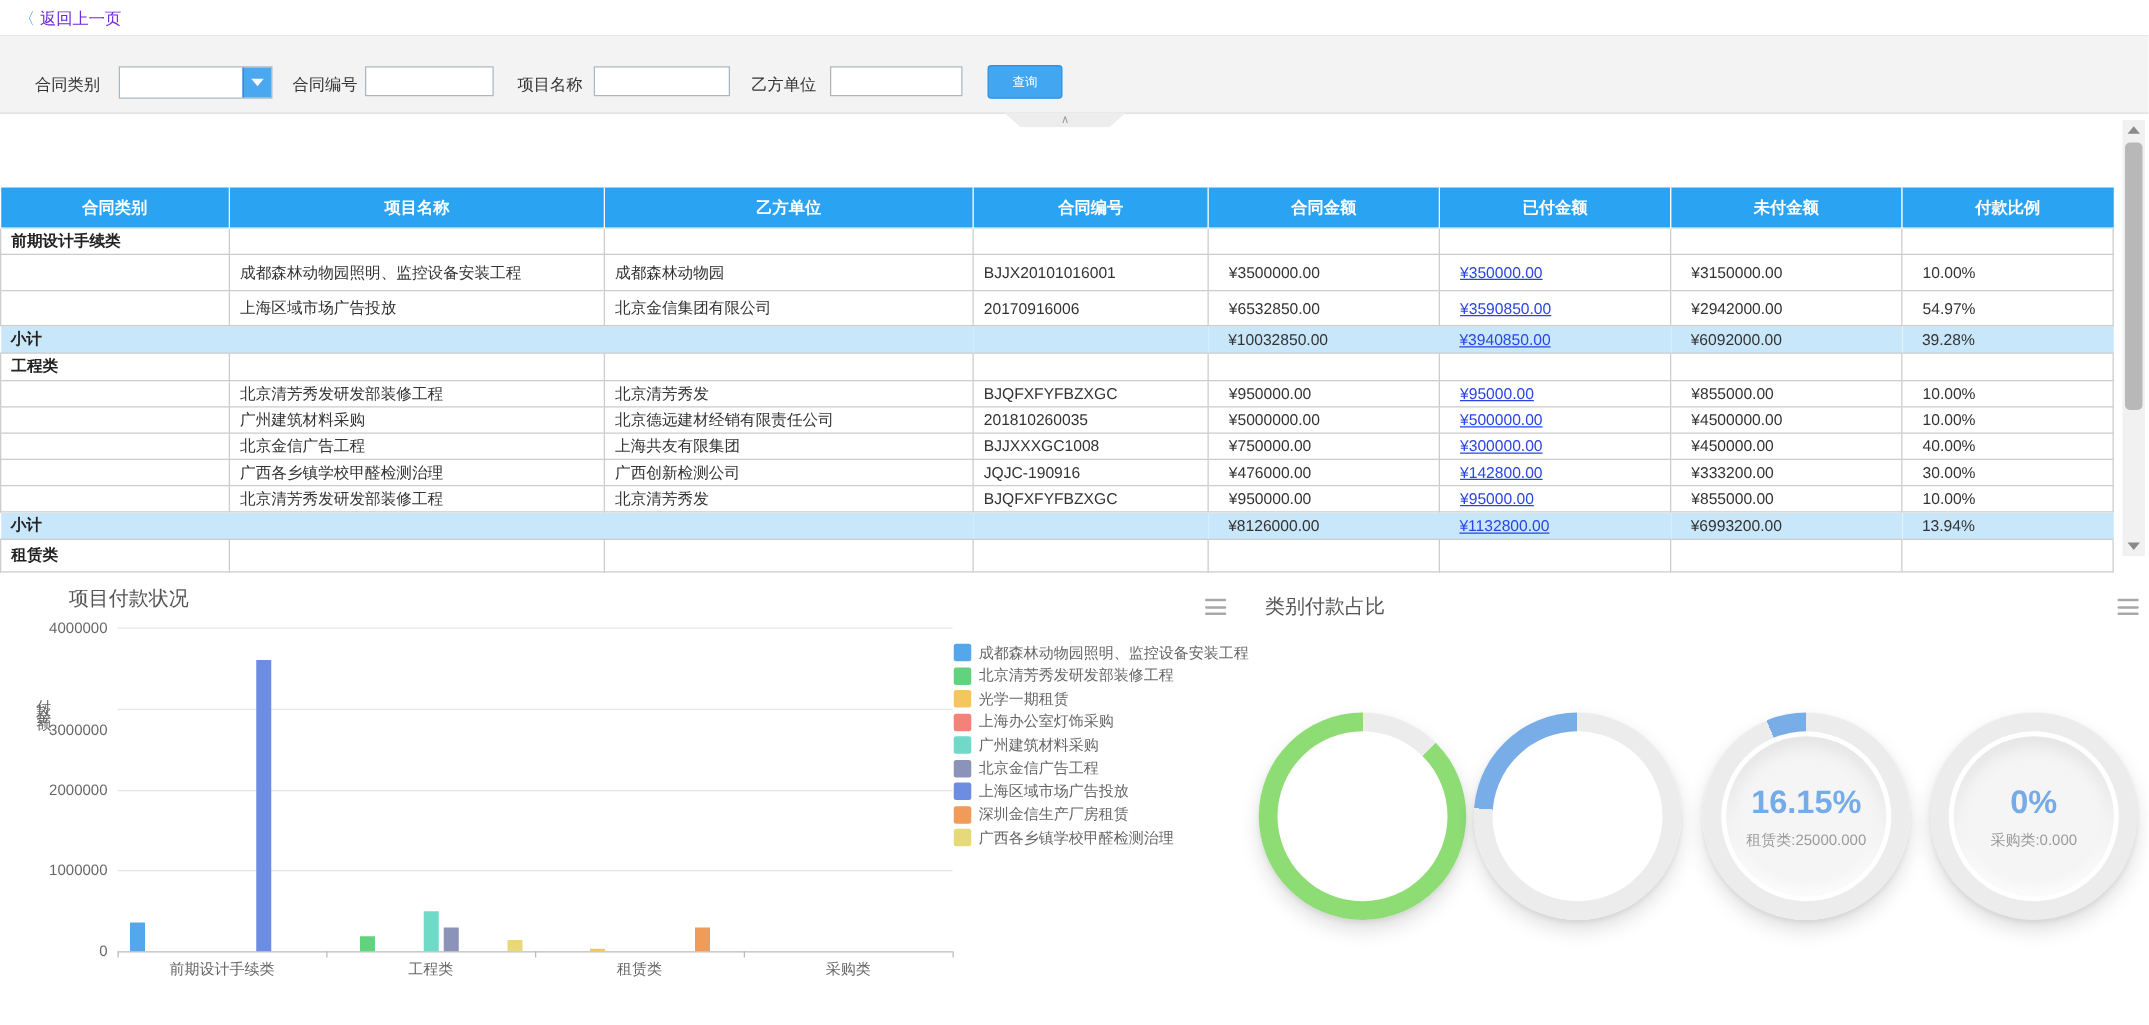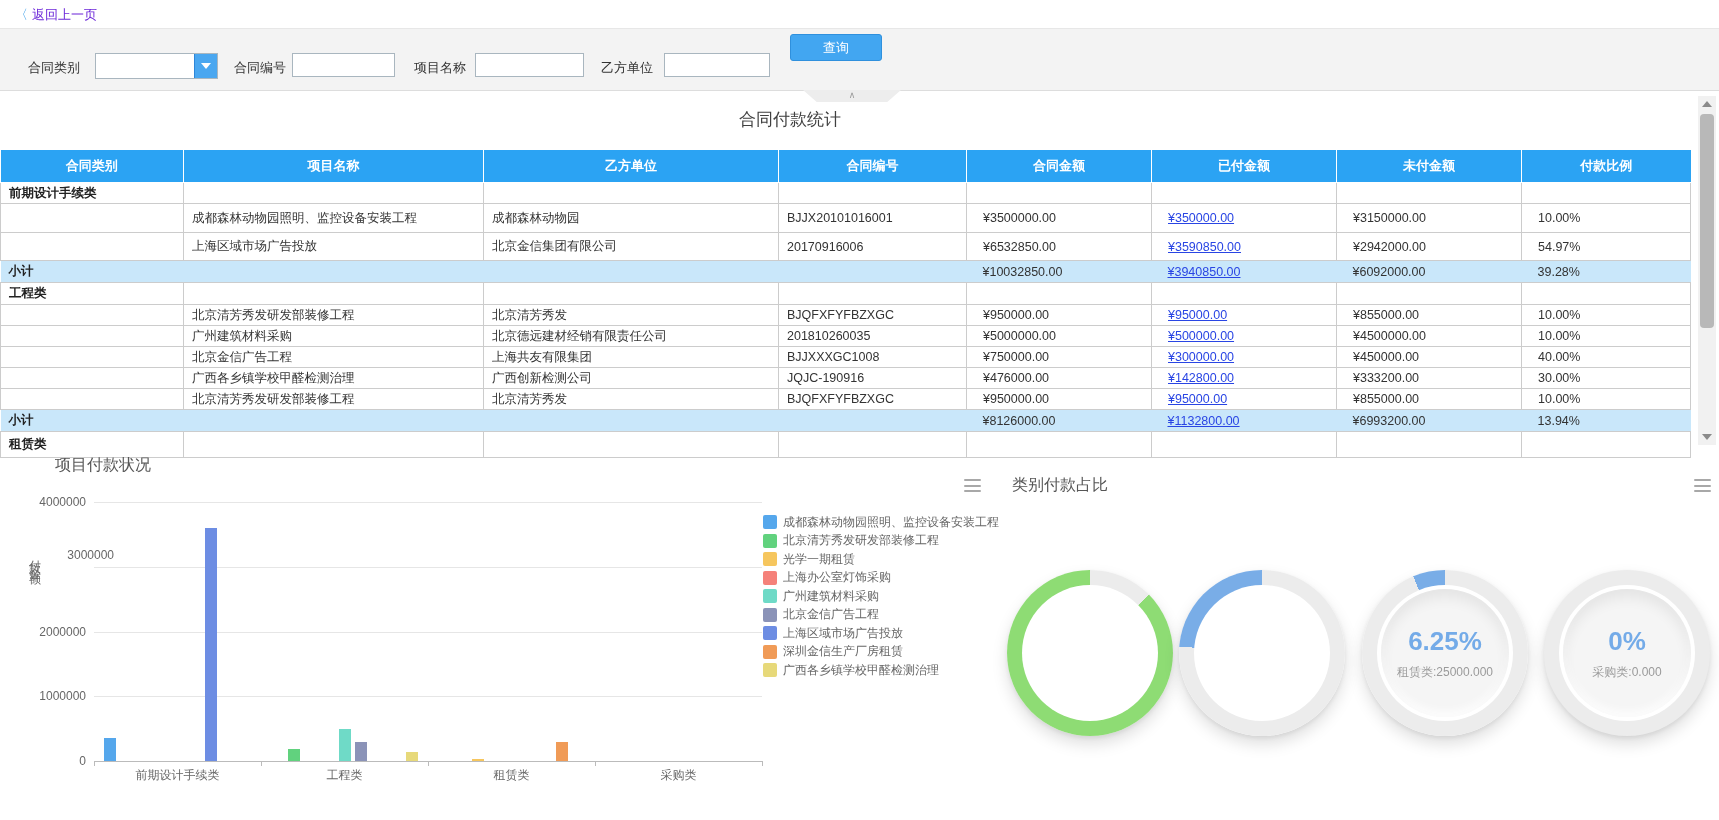--- a/index.html
+++ b/index.html
@@ -12,21 +12,21 @@
   .back-chevron{color:#3d9fe9;font-size:13px;margin-right:4px;}
   .back-label{color:#6d28d9;font-size:13px;}
 
   
   .filterbar{position:absolute;left:0;top:29px;width:1719px;height:61px;background:#f3f3f3;border-bottom:1px solid #ddd;}
   .flabel{position:absolute;top:30px;font-size:13px;color:#333;}
   .finput{position:absolute;top:24px;height:24px;border:1px solid #a9b6bf;background:#fff;box-sizing:border-box;font-size:12px;padding:0 4px;}
   .select{position:absolute;top:24px;left:95px;width:123px;height:26px;border:1px solid #a9b6bf;background:#fff;box-sizing:border-box;}
   .select-btn{position:absolute;right:0;top:0;width:22px;height:24px;background:#4aa7f0;border-left:1px solid #2e86d8;display:flex;align-items:center;justify-content:center;}
   .caret{width:0;height:0;border-left:5px solid transparent;border-right:5px solid transparent;border-top:6px solid #fff;}
-  .search-btn{position:absolute;left:790px;top:5px;width:92px;height:27px;background:#42a6f1;border:1px solid #2f90dd;border-radius:3px;color:#fff;font-size:13px;font-family:inherit;cursor:pointer;}
+  .search-btn{position:absolute;left:790px;top:23px;width:60px;height:27px;background:#42a6f1;border:1px solid #2f90dd;border-radius:3px;color:#fff;font-size:10px;font-family:inherit;cursor:pointer;}
   .collapse-tab{position:absolute;left:803px;top:90px;width:98px;height:12px;background:#ededed;clip-path:polygon(0 0,100% 0,86% 100%,14% 100%);text-align:center;cursor:pointer;}
   .collapse-tab .chev{font-size:9px;color:#999;line-height:10px;display:block;}
 
   
   .page-title{position:absolute;left:0;top:108px;width:1580px;text-align:center;font-size:17px;color:#404040;}
 
   
   table.grid{position:absolute;left:0;top:150px;width:1690px;border-collapse:collapse;table-layout:fixed;}
   table.grid th{background:#2ba3f3;color:#fff;font-size:13px;font-weight:bold;height:30px;border:1px solid #fff;border-top:none;text-align:center;}
   table.grid th:first-child{border-left:none;}
@@ -42,21 +42,21 @@
   .sb-arrow{position:absolute;left:0;width:18px;height:16px;cursor:pointer;}
   .sb-arrow.up{top:0;}
   .sb-arrow.down{bottom:0;}
   .sb-arrow.up::after{content:"";position:absolute;left:4px;top:5px;border-left:5px solid transparent;border-right:5px solid transparent;border-bottom:6px solid #8a8a8a;}
   .sb-arrow.down::after{content:"";position:absolute;left:4px;top:5px;border-left:5px solid transparent;border-right:5px solid transparent;border-top:6px solid #8a8a8a;}
   .sb-thumb{position:absolute;left:2px;top:18px;width:14px;height:214px;background:#b8b8b8;border-radius:4px;cursor:pointer;}
 
   
   .bar-chart{position:absolute;left:0;top:455px;width:940px;height:365px;}
   .chart-title{position:absolute;font-size:16px;color:#565656;}
-  .bar-chart .chart-title{left:55px;top:0;text-align:center;}
+  .bar-chart .chart-title{left:55px;top:14px;text-align:center;}
   .y-name{position:absolute;left:26px;top:95px;writing-mode:vertical-lr;letter-spacing:4px;font-size:12px;color:#666;}
   .plot{position:absolute;left:94px;top:47px;width:668px;height:259px;border-bottom:1px solid #bbb;}
   .gridline{position:absolute;left:0;width:668px;height:1px;background:#e6e6e6;}
   .xtickmark{position:absolute;top:259px;width:1px;height:5px;background:#bbb;}
   .ytick{position:absolute;left:0;width:86px;text-align:right;font-size:12px;color:#666;}
   .x-labels{position:absolute;left:94px;top:312px;width:668px;height:16px;}
   .xlabel{position:absolute;top:0;width:167px;text-align:center;font-size:12px;color:#666;}
   .x-name{position:absolute;left:94px;top:334px;width:668px;text-align:center;font-size:12px;color:#666;}
   .bar{position:absolute;width:12px;}
   .legend{position:absolute;left:763px;top:58px;}
@@ -101,21 +101,20 @@
     <span class="flabel" style="left:414px">项目名称</span>
     <input class="finput" style="left: 475px; width: 109px;" value="">
     <span class="flabel" style="left:601px">乙方单位</span>
     <input class="finput" style="left: 664px; width: 106px;" value="">
     <button class="search-btn">查询</button>
   </div>
   <div class="collapse-tab">
       <span class="chev">∧</span>
     </div>
 
-  <div class="page-title">合同付款统计</div>
 
   <table class="grid">
     <colgroup>
       <col style="width:183px">
         <col style="width:300px">
         <col style="width:295px">
         <col style="width:188px">
       <col style="width:185px">
         <col style="width:185px">
         <col style="width:185px">
@@ -263,21 +262,21 @@
     <div class="sb-arrow down"></div>
   </div>
 
   <div class="bar-chart">
     <div class="chart-title">项目付款状况</div>
     <div class="y-name">付款金额</div>
     <div class="y-ticks">
         <div class="ytick" style="top: 299px;">0</div>
         <div class="ytick" style="top: 234.25px;">1000000</div>
         <div class="ytick" style="top: 169.5px;">2000000</div>
-        <div class="ytick" style="top: 93px; padding-left: 28px;">3000000</div>
+        <div class="ytick" style="top: 122px;">3000000</div>
         <div class="ytick" style="top: 40px;">4000000</div>
       </div>
     <div class="plot">
         <div class="gridline" style="top: 194.25px;"></div>
         <div class="gridline" style="top: 129.5px;"></div>
         <div class="gridline" style="top: 64.75px;"></div>
         <div class="gridline" style="top: 0px;"></div>
         <div class="xtickmark" style="left: 0px;"></div>
         <div class="xtickmark" style="left: 167px;"></div>
         <div class="xtickmark" style="left: 334px;"></div>
@@ -354,21 +353,21 @@
     <div class="donuts">
         <div class="donut" style="left: 67px; background: conic-gradient(from -315deg, rgb(142, 220, 116) 0deg, rgb(142, 220, 116) 315deg, rgb(236, 236, 236) 315deg, rgb(236, 236, 236) 360deg);">
           <div class="donut-gap"></div>
         </div>
         <div class="donut" style="left: 239px; background: conic-gradient(from -85.5deg, rgb(121, 173, 231) 0deg, rgb(121, 173, 231) 85.5deg, rgb(236, 236, 236) 85.5deg, rgb(236, 236, 236) 360deg);">
           <div class="donut-gap"></div>
         </div>
         <div class="donut" style="left: 422px; background: conic-gradient(from -22.5deg, rgb(121, 173, 231) 0deg, rgb(121, 173, 231) 22.5deg, rgb(236, 236, 236) 22.5deg, rgb(236, 236, 236) 360deg);">
           <div class="donut-gap"></div>
           <div class="donut-inner">
-            <div class="donut-percent" style="color: rgb(116, 171, 232);">6.25%</div>
+            <div class="donut-percent" style="color: rgb(116, 171, 232);">16.15%</div>
             <div class="donut-label">租赁类:25000.000</div>
           </div>
         </div>
         <div class="donut" style="left: 604px; background: rgb(236, 236, 236);">
           <div class="donut-gap"></div>
           <div class="donut-inner">
             <div class="donut-percent" style="color: rgb(116, 171, 232);">0%</div>
             <div class="donut-label">采购类:0.000</div>
           </div>
         </div>

